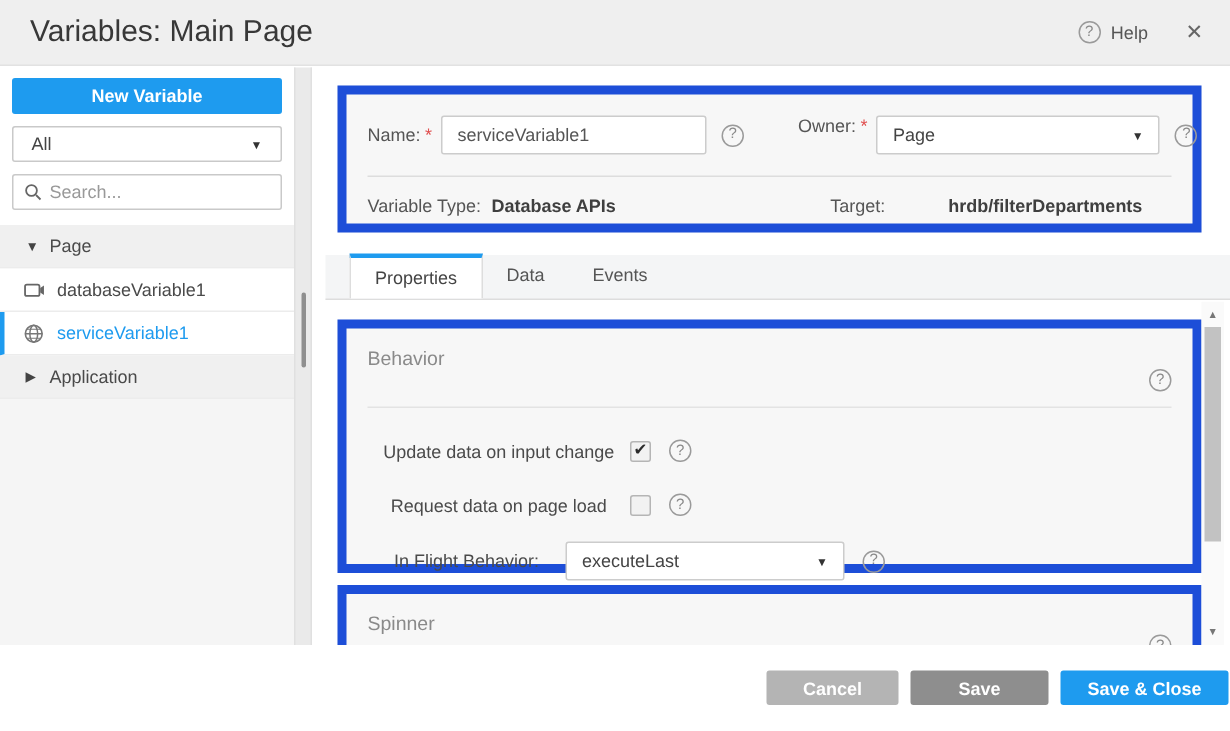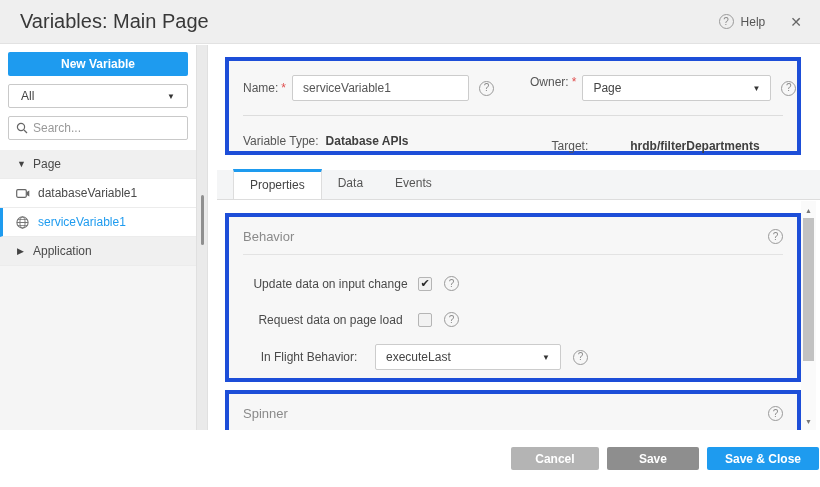--- a/index.html
+++ b/index.html
@@ -35,48 +35,48 @@
   .tree-row.selected { border-left:3px solid var(--accent,#1e9bef); padding-left:13px; }
   .tree-row.selected .t-label { color:var(--accent,#1e9bef); }
   .side-filler { flex:1; background:#f5f5f5; }
 
   
   .gutter { position:absolute; left:196px; top:45px; width:12px; height:385px; background:#eaeaea; border-left:1px solid #e0e0e0; border-right:1px solid #e0e0e0; }
   .gutter-thumb { position:absolute; left:4px; top:150px; width:3px; height:50px; background:#8f8f8f; border-radius:2px; }
 
   
   .main { position:absolute; left:209px; top:45px; width:611px; height:385px; background:#fff; }
-  .card { background:#f7f7f7; border:4px solid #1d4ed8; }
+  .card { background:#f7f7f7; border:6px solid #1d4ed8; }
   .top-card { position:absolute; left:16px; top:12px; width:576px; height:98px; }
   .form-row1 { display:flex; align-items:center; padding:14px 14px 0 14px; }
   .lbl { color:#555; }
   .req { color:#e04f4f; margin:0 6px 0 3px; }
   .txt-input { width:183px; height:26px; border:1px solid #ccc; border-radius:2px; background:#fff; padding:0 10px; font-size:12px; color:#555; font-family:inherit; outline:none; }
   .sel { height:26px; border:1px solid #ccc; border-radius:2px; background:#fff; display:flex; align-items:center; padding:0 10px; color:#444; cursor:pointer; }
   .sel .dd-arrow { margin-left:auto; }
   .owner-sel { width:189px; }
   .form-row1 .qmark { margin:0 10px; }
   .owner-group { margin-left:26px; display:flex; align-items:flex-start; }
   .card-div { border-top:1px solid #ddd; margin:14px 14px 0 14px; }
   .form-row2 { display:flex; align-items:center; padding:12px 14px 0 14px; }
   .val { color:#3f3f3f; font-weight:bold; margin-left:7px; }
-  .target-group { margin-left:143px; display:flex; align-items:center;margin-top:11px; }
+  .target-group { margin-left:143px; display:flex; align-items:center; }
   .target-group .val { margin-left:42px; }
 
   
   .tabbar { position:absolute; left:8px; top:125px; width:611px; height:30px; background:#f4f5f6; border-bottom:1px solid #ddd; display:flex; align-items:flex-end; padding-left:16px; }
   .tab { padding:0 16px; height:30px; line-height:29px; color:#555; cursor:pointer; }
   .tab.active { background:#fff; border-top:3px solid var(--accent,#1e9bef); border-left:1px solid #ddd; border-right:1px solid #ddd; line-height:26px; color:#444; }
 
   
   .tab-content { position:absolute; left:0; top:156px; width:611px; height:229px; background:#fff; overflow:hidden; }
   .section-card { position:absolute; left:16px; width:576px; }
   .behavior-card { top:12px; height:169px; }
   .spinner-card { top:189px; height:80px; }
-  .sec-head { display:flex; align-items:flex-start; padding:12px 14px 0 14px; }
+  .sec-head { display:flex; align-items:flex-start; padding:12px 14px 0 14px;flex-direction:column; }
   .sec-title { color:#8a8a8a; font-size:13px; }
   .sec-head .qmark { margin-left:auto; }
   .sec-div { border-top:1px solid #e3e3e3; margin:10px 14px 0 14px; }
   .prop-row { display:flex; align-items:center; padding-left:14px; margin-top:21px;text-align:center; }
   .prop-lbl { width:175px; color:#4a4a4a; }
   .prop-lbl.narrow { width:132px; }
   .checkbox { width:14px; height:14px; border:1px solid #b5b5b5; border-radius:2px; background:#f2f2f2; display:flex; align-items:center; justify-content:center; cursor:pointer; }
   .checkbox .chk { display:none; font-size:11px; color:#2b2b2b; line-height:1; }
   .checkbox.checked .chk { display:block; }
   .prop-row .qmark { margin-left:12px; }

